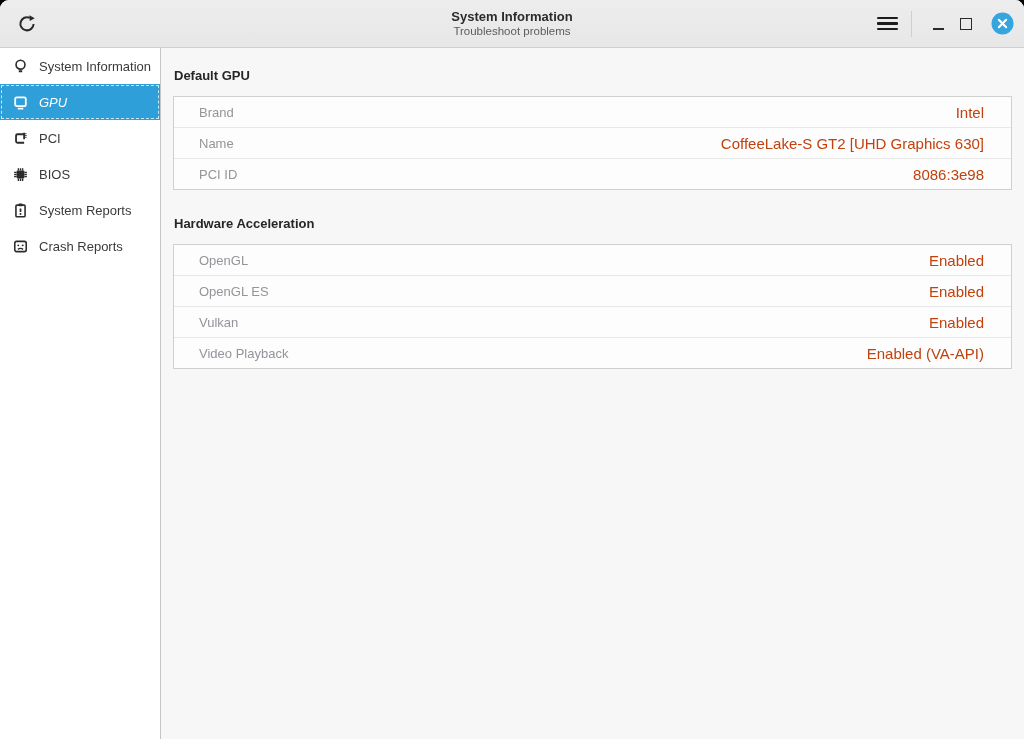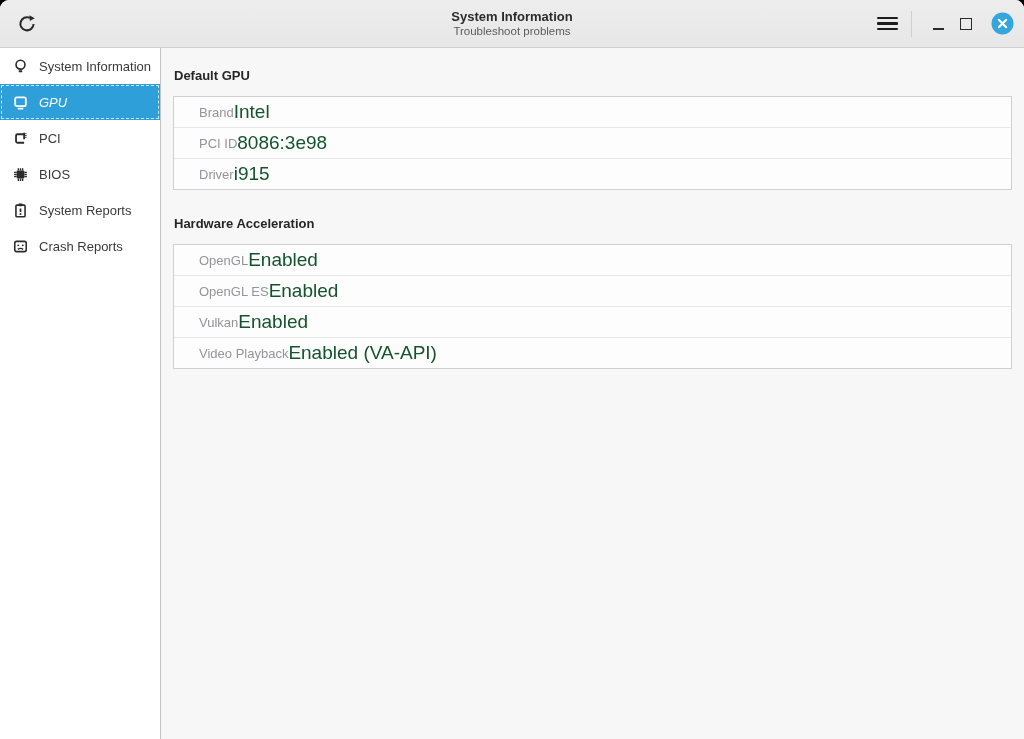--- a/index.html
+++ b/index.html
@@ -27,24 +27,24 @@
   .side-item{height:36px;display:flex;align-items:center;gap:10px;padding-left:12px;font-size:13px;color:#3a3a3a;cursor:pointer;position:relative;box-sizing:border-box;}
   .side-item .ic{width:17px;height:17px;flex:0 0 17px;color:#2b2b2b;display:flex;}
   .side-item.selected{background:#2f9fd9;color:#ffffff;font-style:italic;}
   .side-item.selected .ic{color:#ffffff;}
   .side-item.selected::after{content:"";position:absolute;inset:1px;border:1px dashed rgba(255,255,255,0.75);pointer-events:none;}
 
   .content{flex:1;padding:20px 12px 0 12px;min-width:0;}
   .section-heading{font-size:13px;font-weight:bold;color:#262626;margin:0 0 13px 1px;}
   .section-heading.second{margin-top:26px;}
   .card{background:#fdfdfd;border:1px solid #d0d0d0;margin-bottom:0;}
-  .card .row{height:30px;display:flex;align-items:center;padding:0 27px 0 25px;}
+  .card .row{height:30px;display:flex;align-items:center;justify-content:space-between;padding:0 27px 0 25px;}
   .card .row + .row{border-top:1px solid #e8e8e8;}
   .row .lbl{font-size:13px;color:#94949a;}
-  .row .val{font-size:19px;color:#14532d;}
+  .row .val{font-size:15px;color:#c2410c;}
 </style>
 </head>
 <body>
 
 <div class="window">
 
   <header class="titlebar">
     <button class="refresh-btn">
       <span style="display:flex;">
         <svg width="22" height="22" viewBox="0 0 24 24">
@@ -164,26 +164,26 @@
 
     <main class="content">
 
       <h2 class="section-heading">Default GPU</h2>
       <div class="card">
         <div class="row">
           <span class="lbl">Brand</span>
           <span class="val">Intel</span>
         </div>
         <div class="row">
+          <span class="lbl">Name</span>
+          <span class="val">CoffeeLake-S GT2 [UHD Graphics 630]</span>
+        </div>
+        <div class="row">
           <span class="lbl">PCI ID</span>
           <span class="val">8086:3e98</span>
-        </div>
-        <div class="row">
-          <span class="lbl">Driver</span>
-          <span class="val">i915</span>
         </div>
       </div>
 
       <h2 class="section-heading second">Hardware Acceleration</h2>
       <div class="card">
         <div class="row">
           <span class="lbl">OpenGL</span>
           <span class="val">Enabled</span>
         </div>
         <div class="row">

